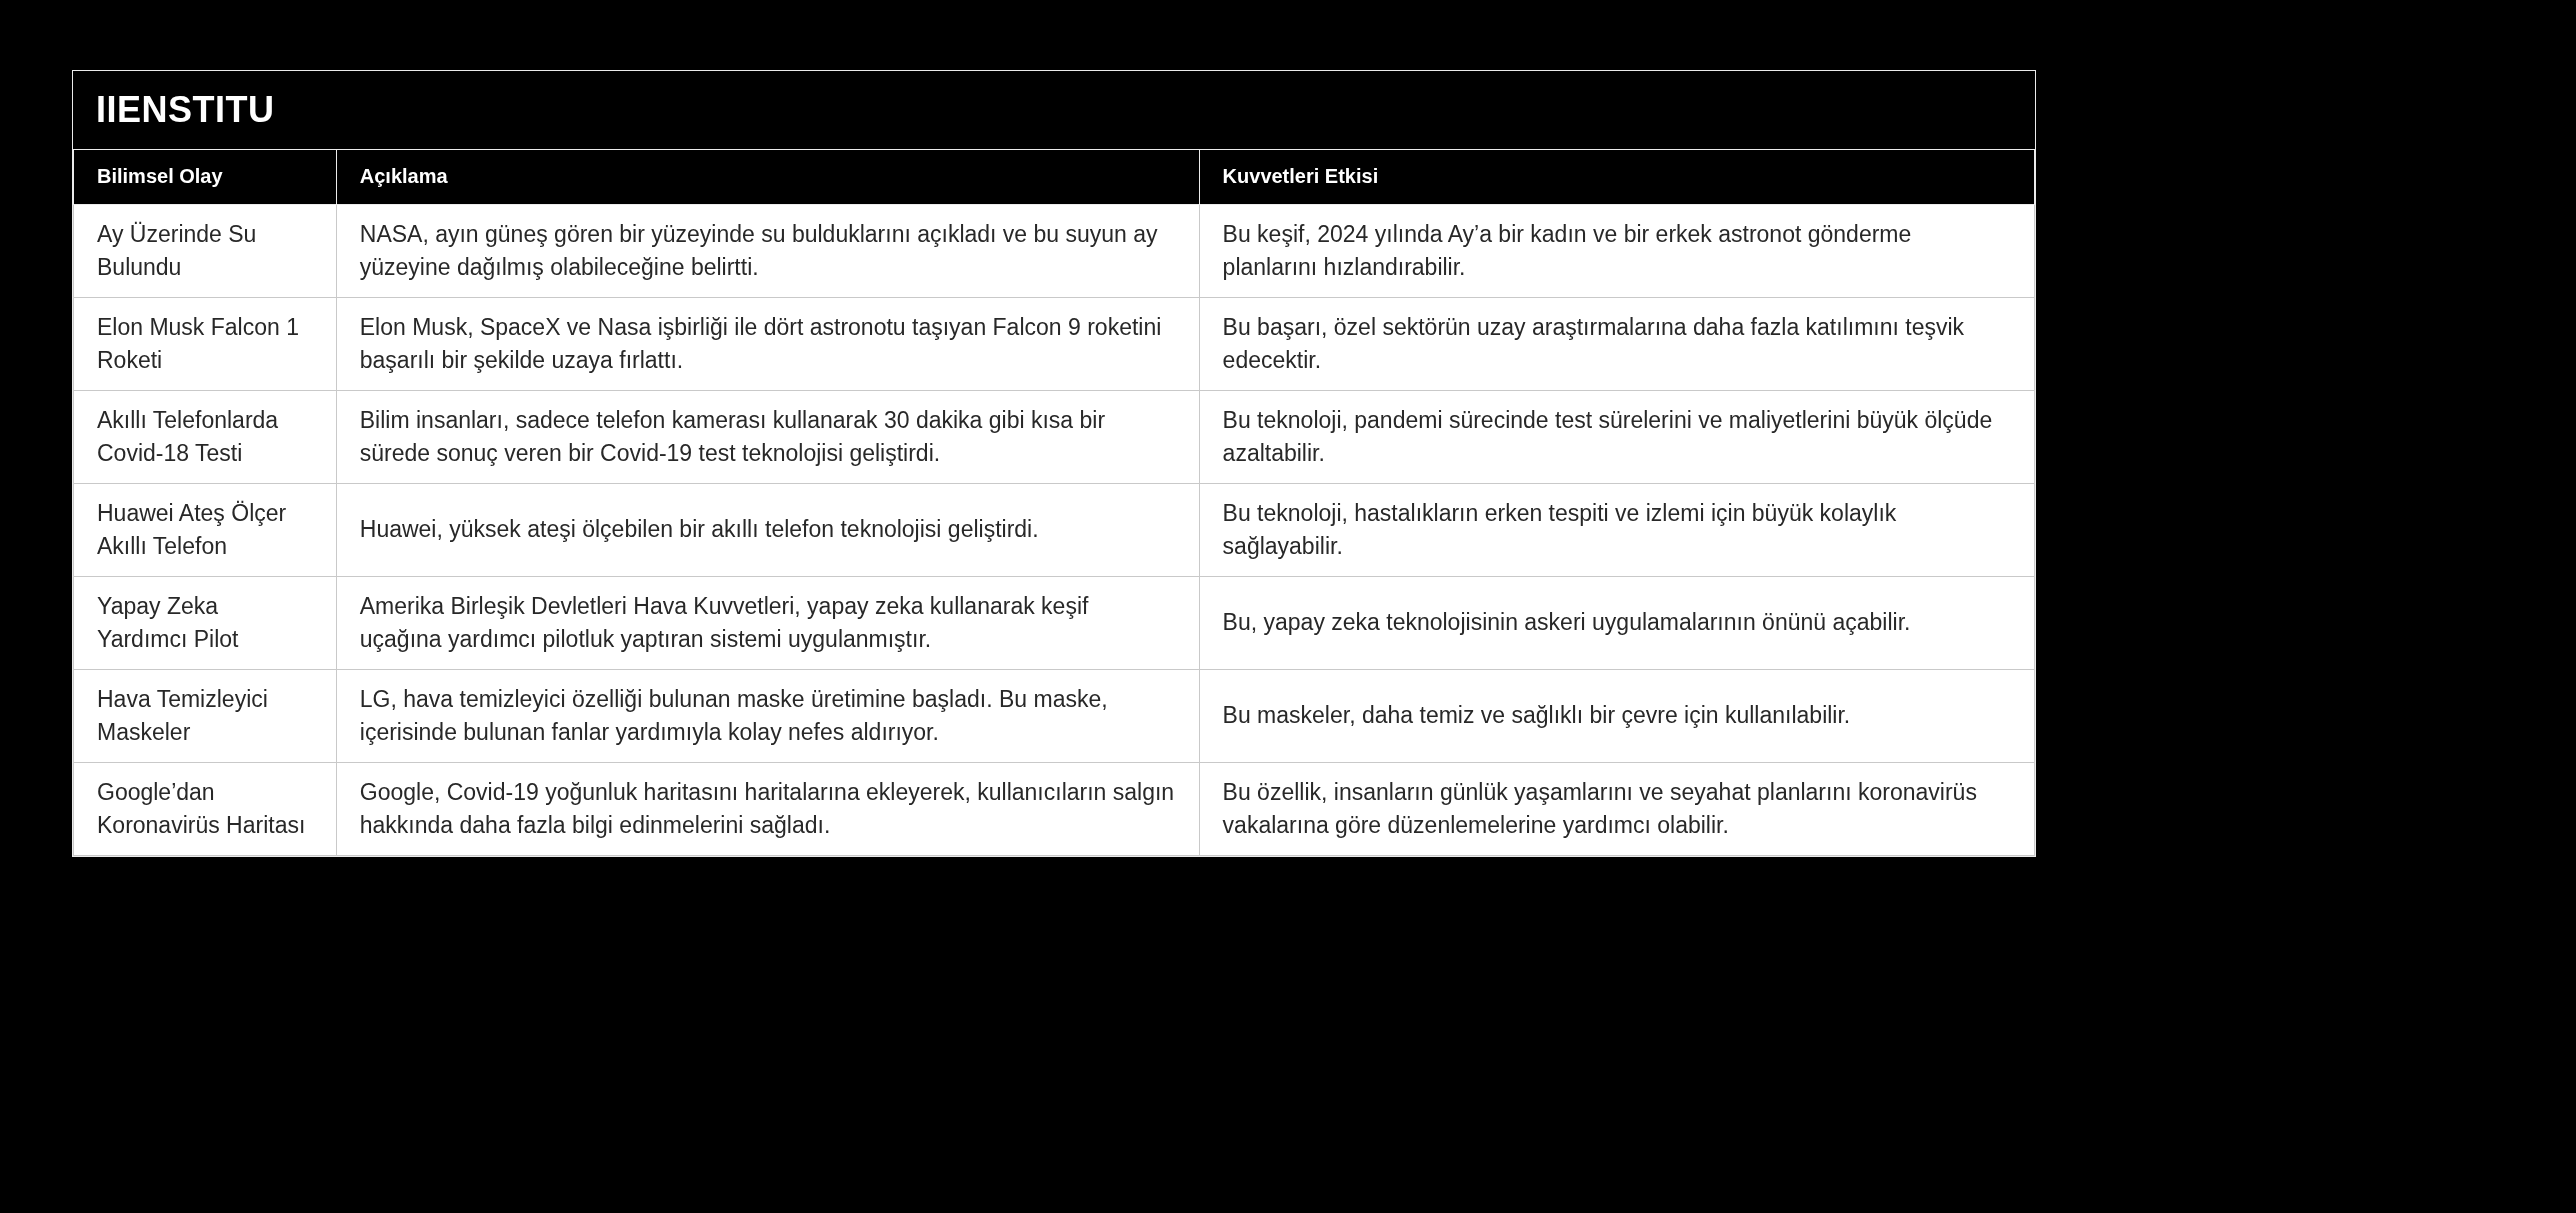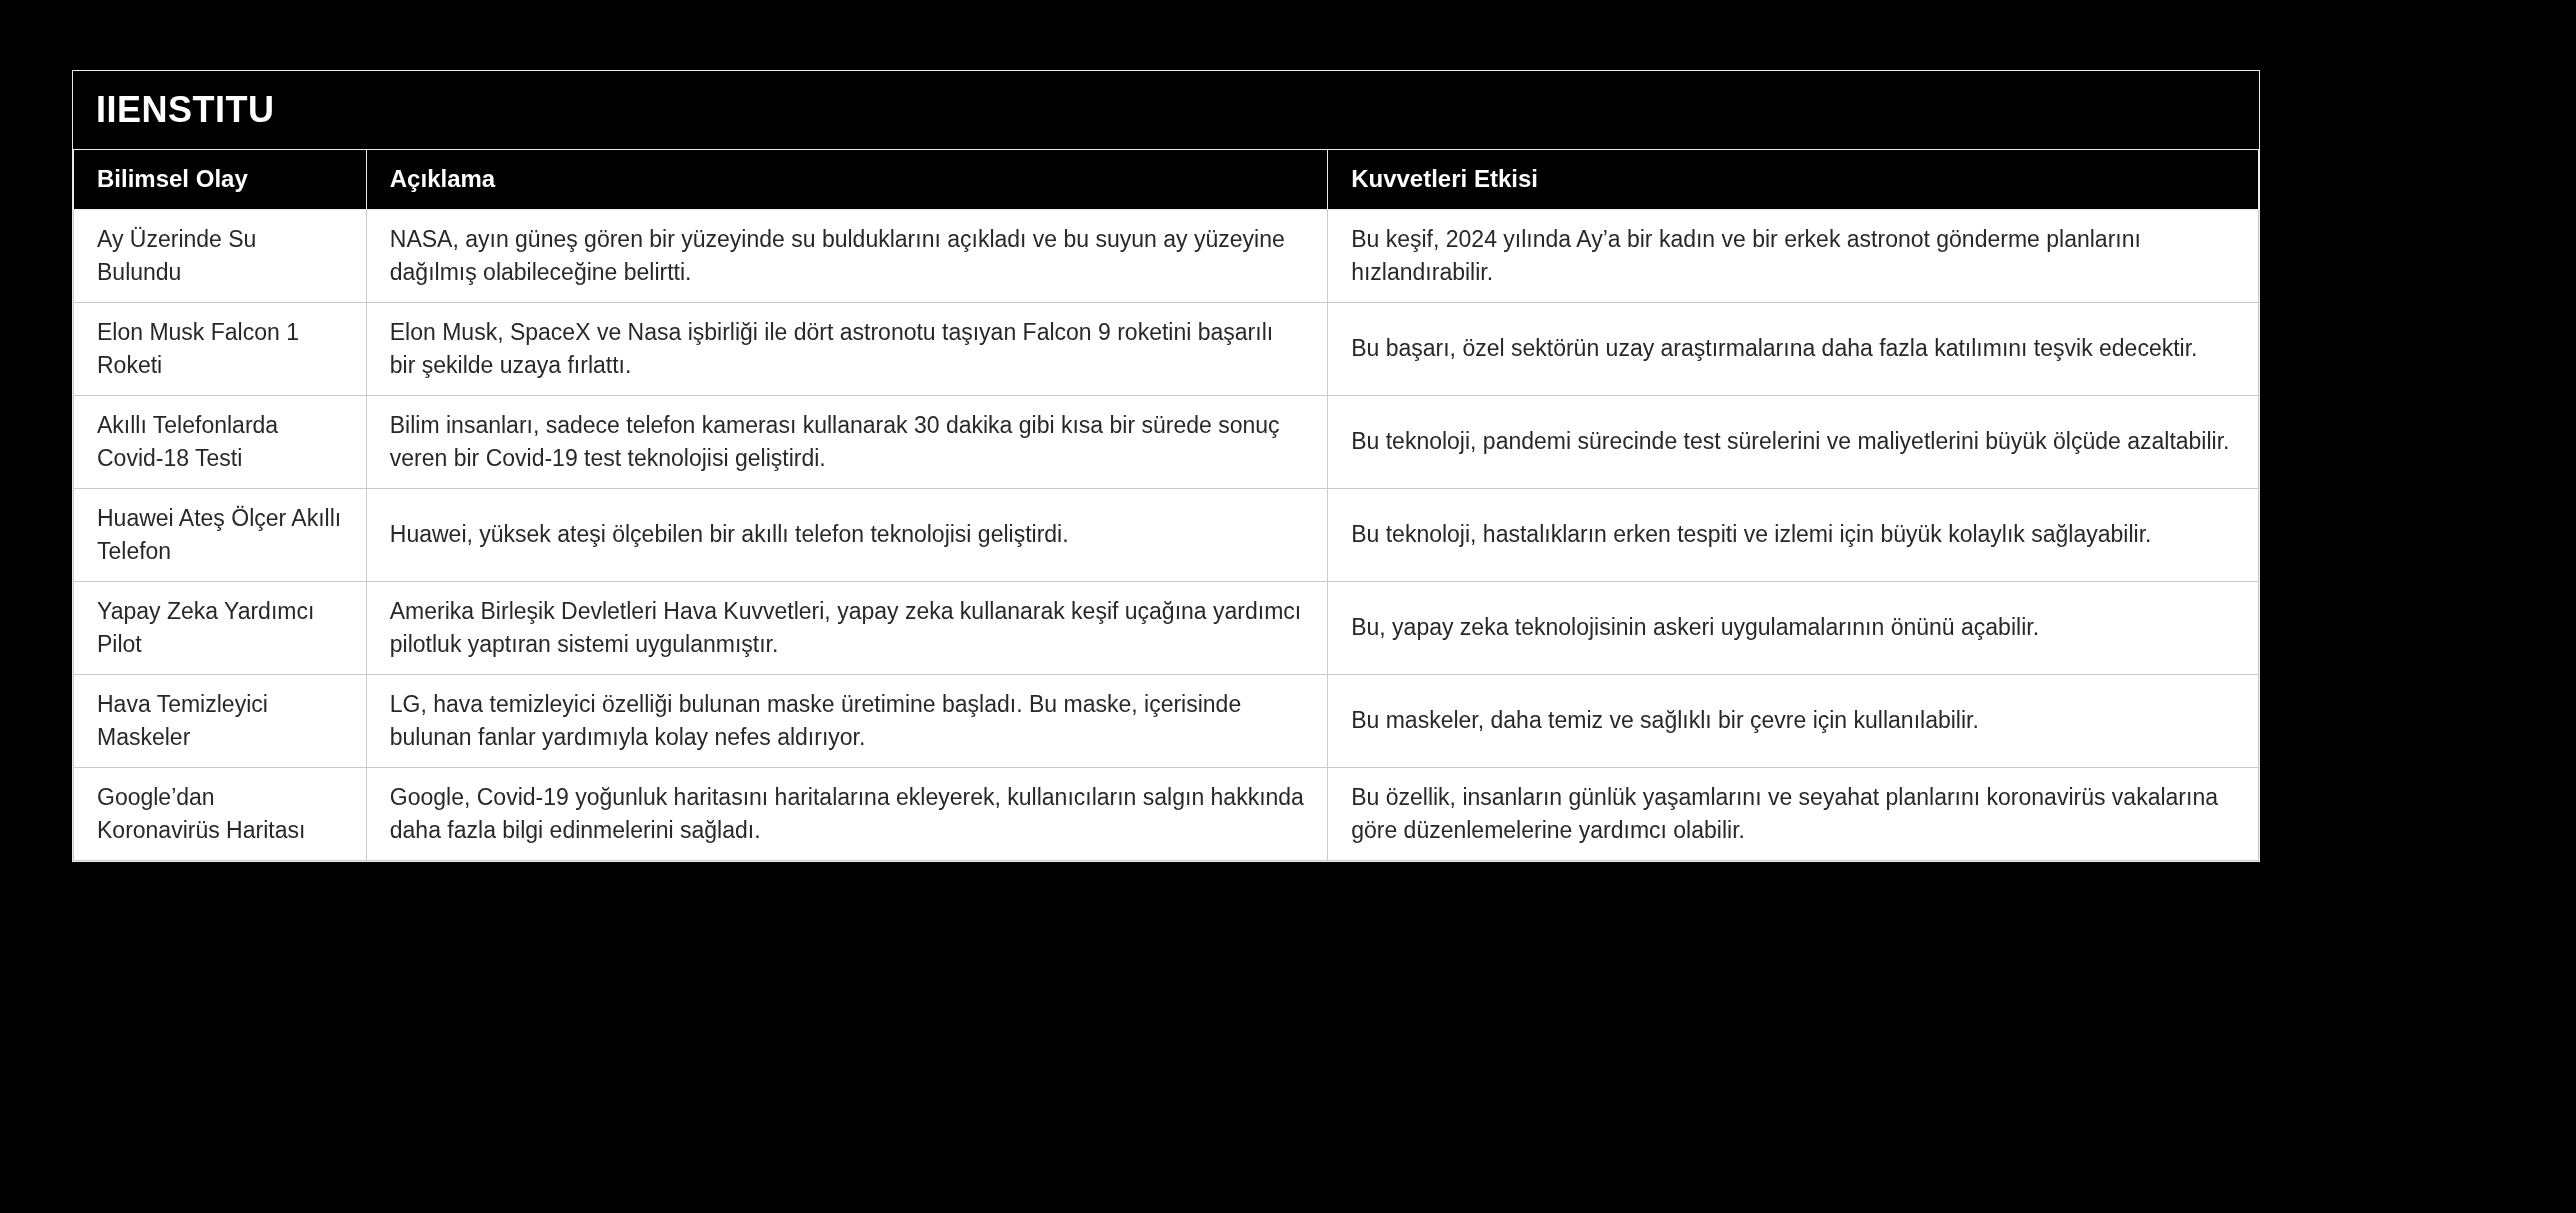--- a/index.html
+++ b/index.html
@@ -12,21 +12,21 @@
     position: relative;
     width: 2576px;
     height: 1214px;
     background: #000000;
     overflow: hidden;
   }
   .frame {
     position: absolute;
     left: 72px;
     top: 70px;
-    width: 2188px;
+    width: 1964px;
     box-sizing: border-box;
     border: 1.9px solid #ebebeb;
     background: #a21caf;
   }
   .title-bar {
     height: 78px;
     display: flex;
     align-items: center;
     padding-left: 23px;
     background: #000000;
@@ -38,21 +38,21 @@
     letter-spacing: 0.5px;
   }
   table.data-table {
     width: 100%;
     border-collapse: collapse;
     table-layout: fixed;
   }
   table.data-table th {
     background: #000000;
     color: #ffffff;
-    font-size: 24px;
+    font-size: 20px;
     font-weight: 700;
     text-align: left;
     padding: 15.3px 23px;
     border: 1.9px solid #ebebeb;
     box-sizing: border-box;
   }
   table.data-table td {
     background: #ffffff;
     color: #282828;
     font-size: 23px;

